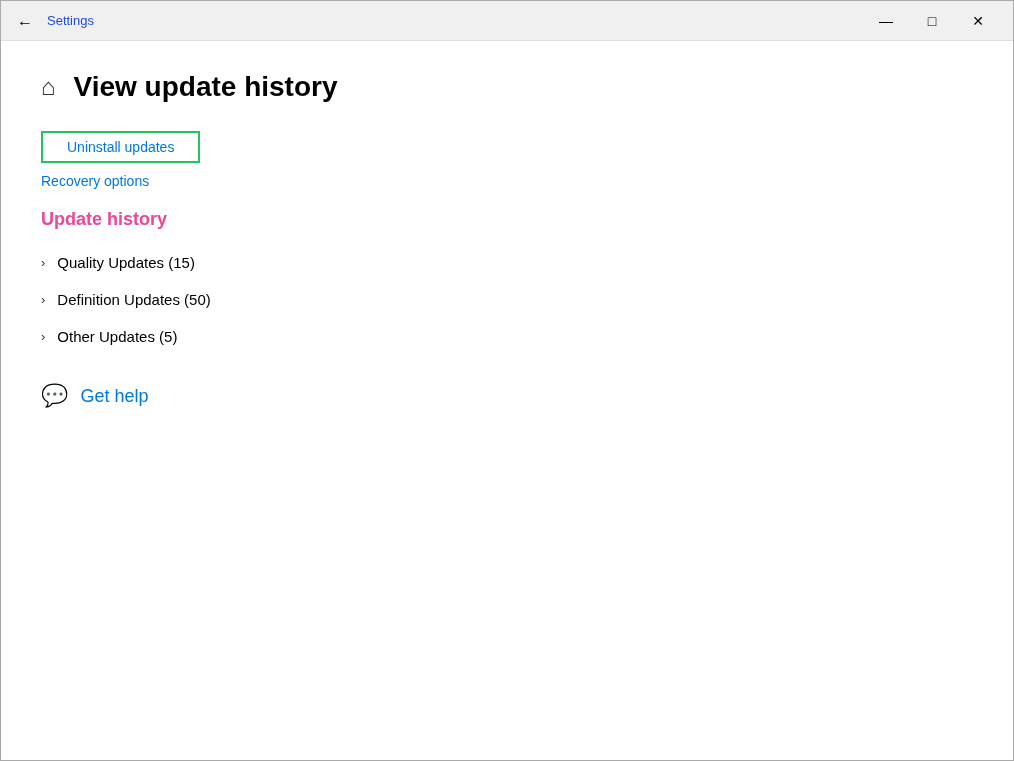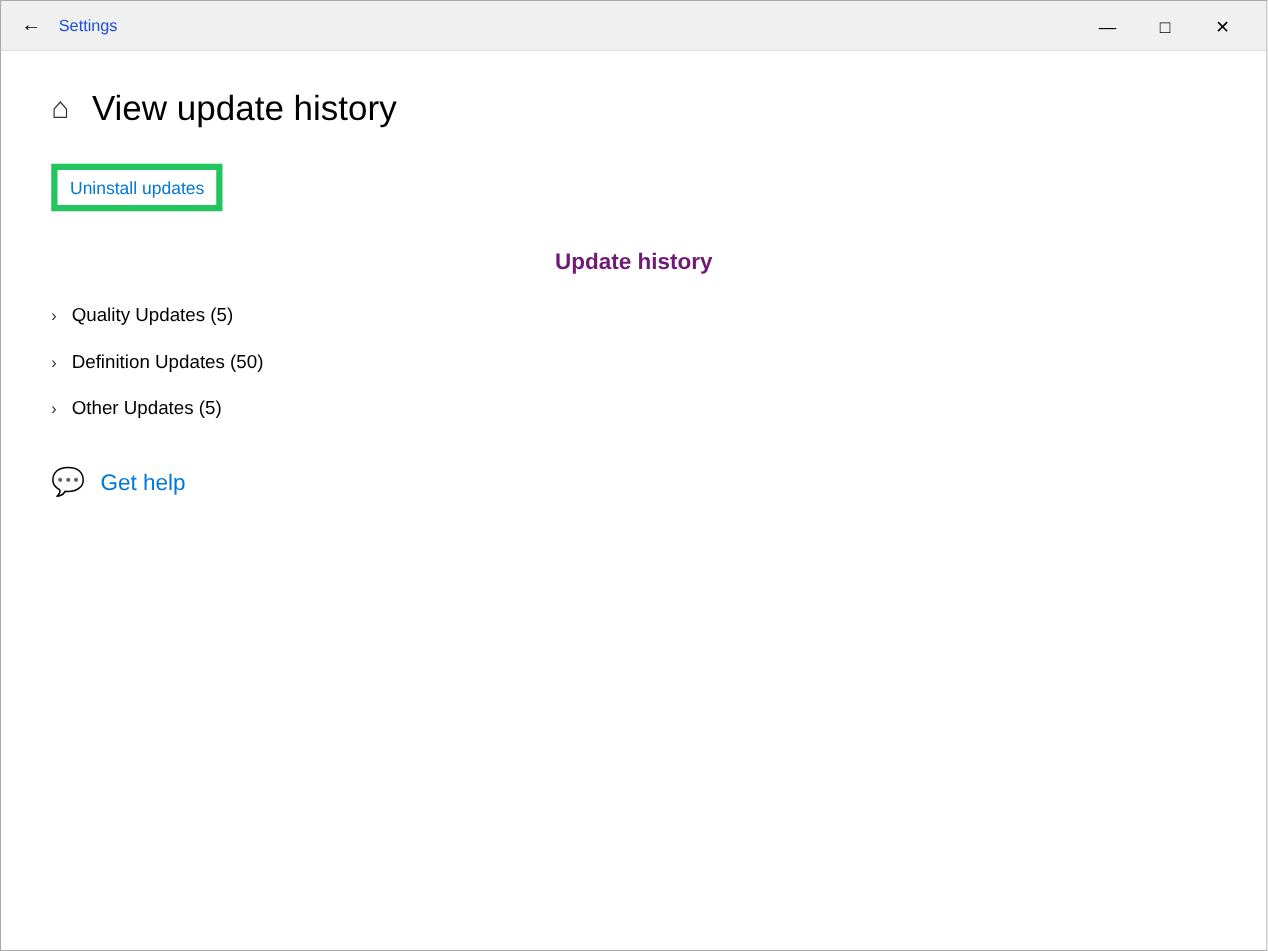--- a/index.html
+++ b/index.html
@@ -87,47 +87,46 @@
       margin-bottom: 28px;
     }
 
     .home-icon {
       font-size: 24px;
       color: #333;
     }
 
     .page-title {
       font-size: 28px;
-      font-weight: 400;
+      font-weight: 700;
       color: #000;
     }
 
     .link-item {
       display: block;
       color: #0078d7;
       text-decoration: none;
       font-size: 14px;
       margin-bottom: 10px;
       cursor: pointer;
     }
 
     .link-item.highlighted {
-      border: 5px solid #22c55e;
-      padding: 6px 10px;
+      border: 2px solid #22c55e;
+      padding: 6px 24px;
       display: inline-block;
       margin-bottom: 10px;
     }
 
     .section-title {
       font-size: 18px;
       font-weight: 600;
-      color: #701a75;
+      color: #ec4899;
       margin-top: 20px;
       margin-bottom: 14px;
-      text-align: center;
     }
 
     .update-list {
       list-style: none;
       padding: 0;
     }
 
     .update-item {
       display: flex;
       align-items: center;
@@ -184,28 +183,29 @@
     
     <div class="page-header">
       <span class="home-icon">⌂</span>
       <h1 class="page-title">View update history</h1>
     </div>
 
     
     <a class="link-item highlighted">Uninstall updates</a>
 
     
+    <a class="link-item">Recovery options</a>
 
     
     <div class="section-title">Update history</div>
 
     <ul class="update-list">
       <li class="update-item">
         <span class="chevron-icon">›</span>
-        <span>Quality Updates (5)</span>
+        <span>Quality Updates (15)</span>
       </li>
       <li class="update-item">
         <span class="chevron-icon">›</span>
         <span>Definition Updates (50)</span>
       </li>
       <li class="update-item">
         <span class="chevron-icon">›</span>
         <span>Other Updates (5)</span>
       </li>
     </ul>

